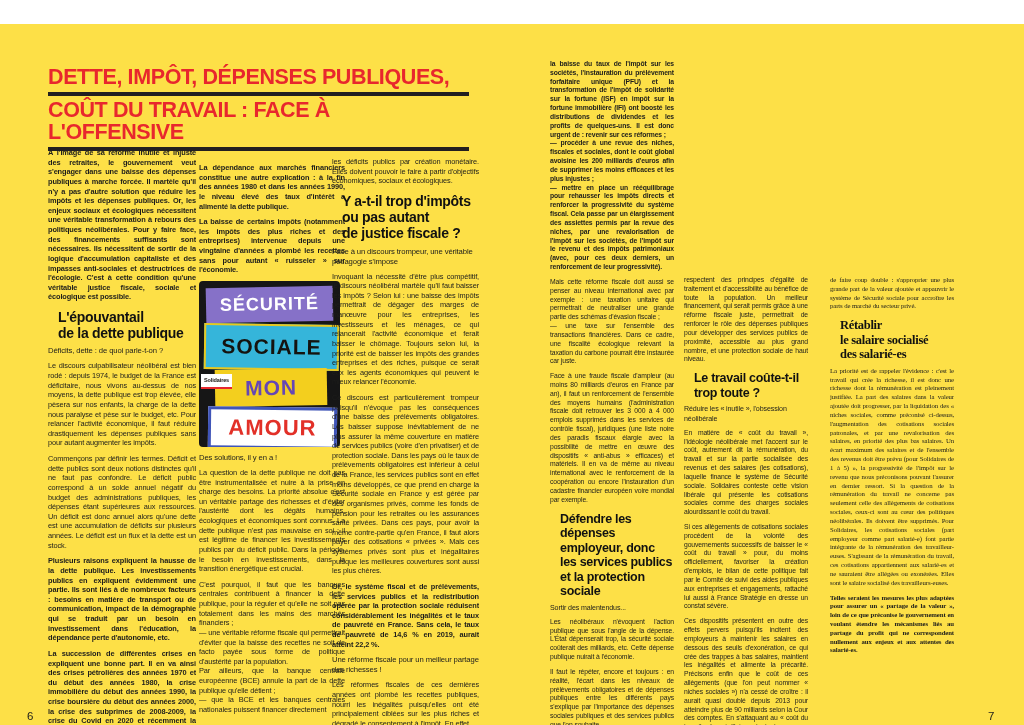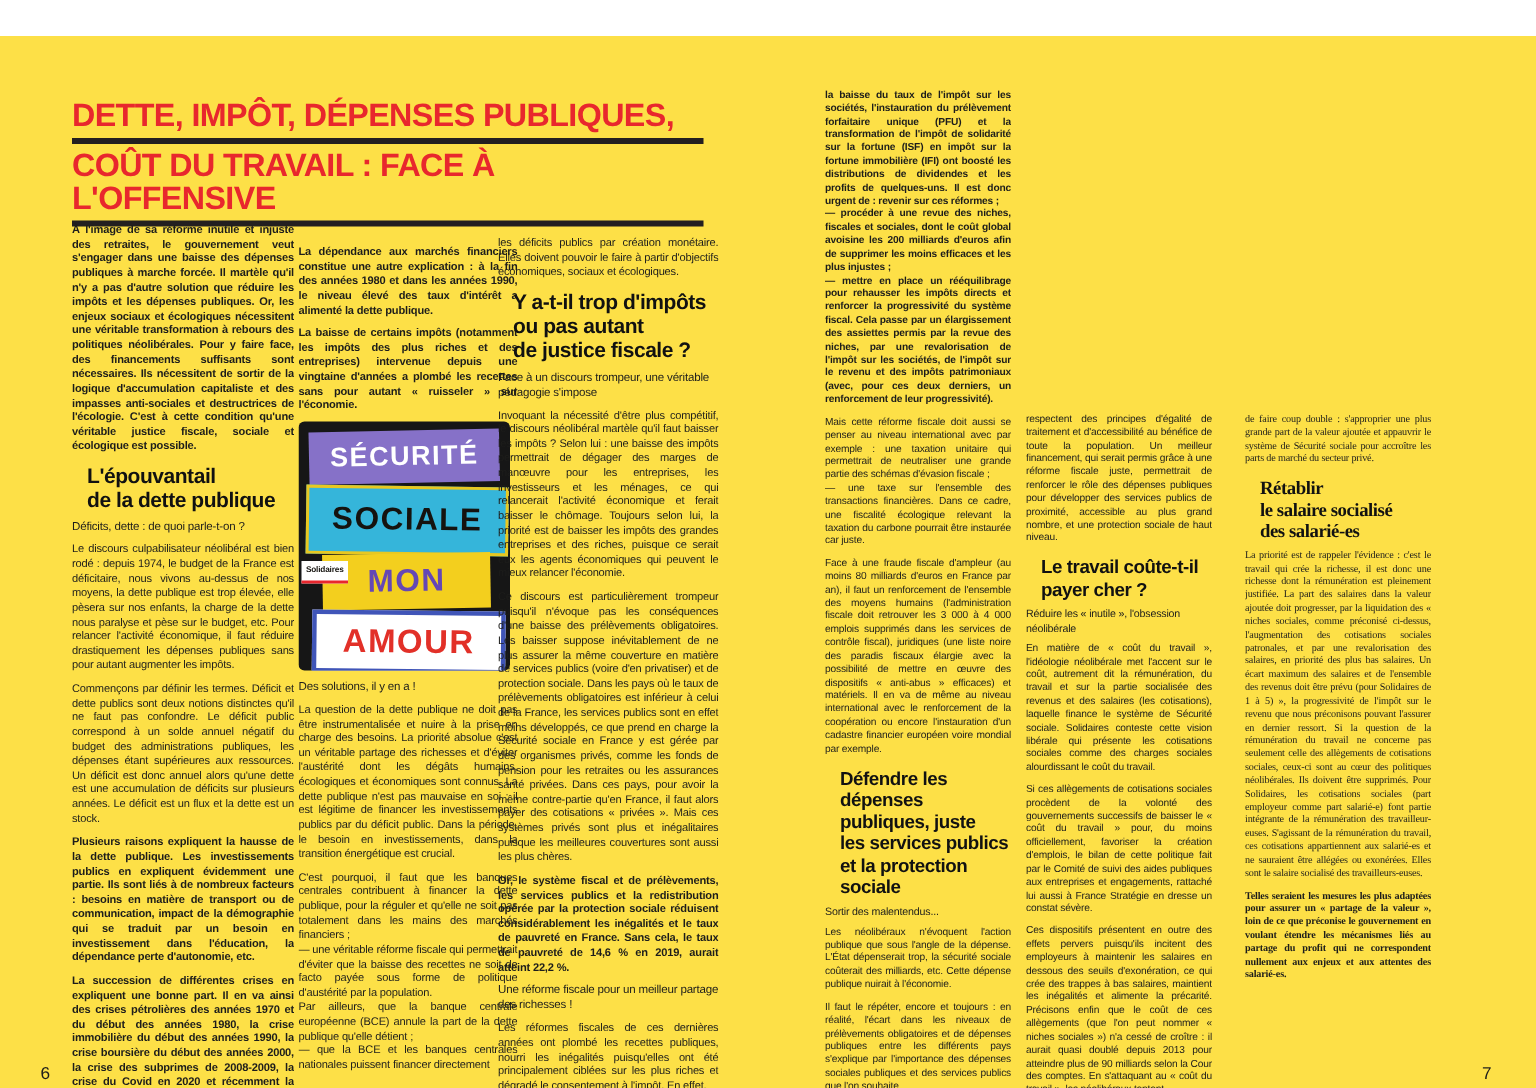--- a/index.html
+++ b/index.html
@@ -110,33 +110,33 @@
   <section class="page right">
 
     <div class="col small" style="left:38px;top:36px;width:124px;height:676px;">
       <p class="pl b">la baisse du taux de l'impôt sur les sociétés, l'instauration du prélèvement forfaitaire unique (PFU) et la transformation de l'impôt de solidarité sur la fortune (ISF) en impôt sur la fortune immobilière (IFI) ont boosté les distributions de dividendes et les profits de quelques-uns. Il est donc urgent de : revenir sur ces réformes ;
 — procéder à une revue des niches, fiscales et sociales, dont le coût global avoisine les 200 milliards d'euros afin de supprimer les moins efficaces et les plus injustes ;
 — mettre en place un rééquilibrage pour rehausser les impôts directs et renforcer la progressivité du système fiscal. Cela passe par un élargissement des assiettes permis par la revue des niches, par une revalorisation de l'impôt sur les sociétés, de l'impôt sur le revenu et des impôts patrimoniaux (avec, pour ces deux derniers, un renforcement de leur progressivité).</p>
       <p class="pl">Mais cette réforme fiscale doit aussi se penser au niveau international avec par exemple : une taxation unitaire qui permettrait de neutraliser une grande partie des schémas d'évasion fiscale ;
 — une taxe sur l'ensemble des transactions financières. Dans ce cadre, une fiscalité écologique relevant la taxation du carbone pourrait être instaurée car juste.</p>
       <p>Face à une fraude fiscale d'ampleur (au moins 80 milliards d'euros en France par an), il faut un renforcement de l'ensemble des moyens humains (l'administration fiscale doit retrouver les 3 000 à 4 000 emplois supprimés dans les services de contrôle fiscal), juridiques (une liste noire des paradis fiscaux élargie avec la possibilité de mettre en œuvre des dispositifs « anti-abus » efficaces) et matériels. Il en va de même au niveau international avec le renforcement de la coopération ou encore l'instauration d'un cadastre financier européen voire mondial par exemple.</p>
       <h2>Défendre les dépenses
-publiques, juste
+employeur, donc
 les services publics
 et la protection sociale</h2>
       <p class="sub">Sortir des malentendus...</p>
       <p>Les néolibéraux n'évoquent l'action publique que sous l'angle de la dépense. L'État dépenserait trop, la sécurité sociale coûterait des milliards, etc. Cette dépense publique nuirait à l'économie.</p>
       <p>Il faut le répéter, encore et toujours : en réalité, l'écart dans les niveaux de prélèvements obligatoires et de dépenses publiques entre les différents pays s'explique par l'importance des dépenses sociales publiques et des services publics que l'on souhaite.</p>
       <p>La dépense publique est un facteur de l'amélioration des conditions de vie des populations. Elle finance des services publics qui</p>
     </div>
 
     <div class="col small" style="left:172px;top:252px;width:124px;height:462px;">
       <p>respectent des principes d'égalité de traitement et d'accessibilité au bénéfice de toute la population. Un meilleur financement, qui serait permis grâce à une réforme fiscale juste, permettrait de renforcer le rôle des dépenses publiques pour développer des services publics de proximité, accessible au plus grand nombre, et une protection sociale de haut niveau.</p>
       <h2>Le travail coûte-t-il
-payer cher ?</h2>
+trop toute ?</h2>
       <p class="sub">Réduire les « inutile », l'obsession néolibérale</p>
       <p>En matière de « coût du travail », l'idéologie néolibérale met l'accent sur le coût, autrement dit la rémunération, du travail et sur la partie socialisée des revenus et des salaires (les cotisations), laquelle finance le système de Sécurité sociale. Solidaires conteste cette vision libérale qui présente les cotisations sociales comme des charges sociales alourdissant le coût du travail.</p>
       <p>Si ces allègements de cotisations sociales procèdent de la volonté des gouvernements successifs de baisser le « coût du travail » pour, du moins officiellement, favoriser la création d'emplois, le bilan de cette politique fait par le Comité de suivi des aides publiques aux entreprises et engagements, rattaché lui aussi à France Stratégie en dresse un constat sévère.</p>
       <p>Ces dispositifs présentent en outre des effets pervers puisqu'ils incitent des employeurs à maintenir les salaires en dessous des seuils d'exonération, ce qui crée des trappes à bas salaires, maintient les inégalités et alimente la précarité. Précisons enfin que le coût de ces allègements (que l'on peut nommer « niches sociales ») n'a cessé de croître : il aurait quasi doublé depuis 2013 pour atteindre plus de 90 milliards selon la Cour des comptes. En s'attaquant au « coût du travail », les néolibéraux tentent</p>
     </div>
 
     <div class="col small" style="left:318px;top:252px;width:124px;height:462px;font-family:Liberation Serif, serif;">
       <p>de faire coup double : s'approprier une plus grande part de la valeur ajoutée et appauvrir le système de Sécurité sociale pour accroître les parts de marché du secteur privé.</p>
       <h2>Rétablir
 le salaire socialisé

